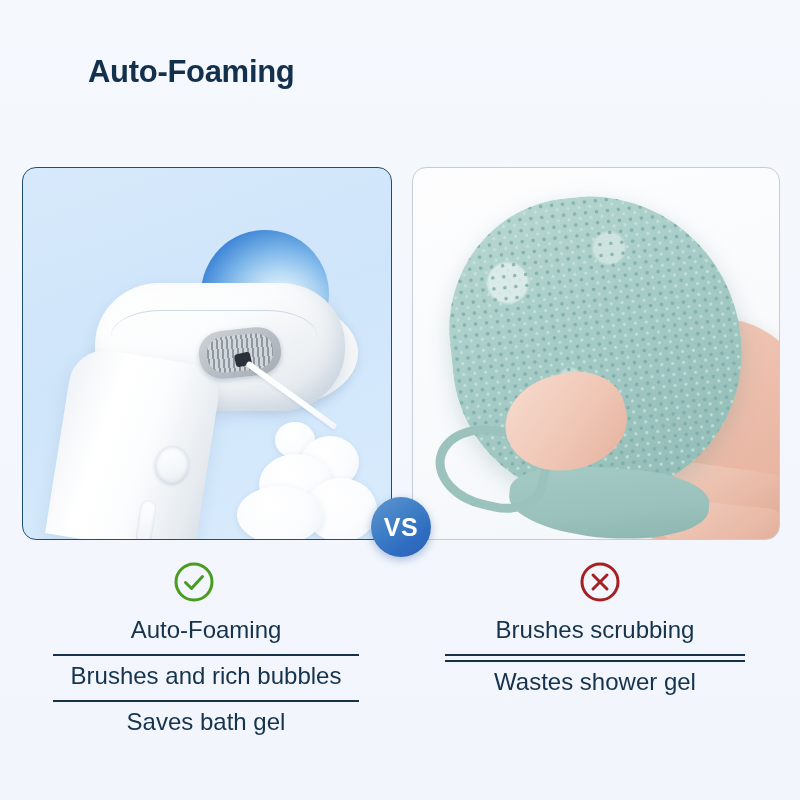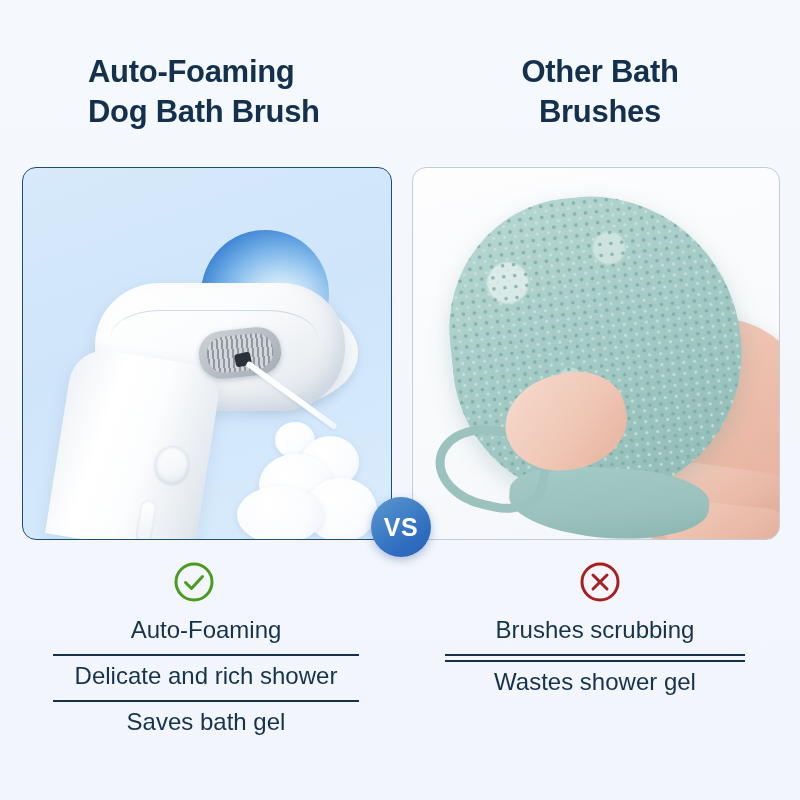--- a/index.html
+++ b/index.html
@@ -304,25 +304,20 @@
   .col-right .divider { width: 300px; }
 </style>
 </head>
 <body>
 
 <div class="page">
 
   <div class="headings">
     <div class="heading heading-left">
       <span class="hl">Auto-Foaming</span>
-      <span class="hl">Dog Bath Brush</span>
-    </div>
-    <div class="heading heading-right">
-      <span class="hl">Other Bath</span>
-      <span class="hl">Brushes</span>
     </div>
   </div>
 
   <div class="panels">
 
     <div class="panel panel-left">
       <div class="prod-left">
         <div class="dome"></div>
         <div class="dome-cut"></div>
         <div class="head"></div>
@@ -375,21 +370,21 @@
         <path d="M15 15 L29 29 M29 15 L15 29" fill="none" stroke="#a52020" stroke-width="3" stroke-linecap="round"></path>
       </svg>
     </div>
   </div>
 
   <div class="lists">
 
     <div class="col col-left">
       <div class="feat">Auto-Foaming</div>
       <div class="divider"></div>
-      <div class="feat">Delicate and rich shower</div>
+      <div class="feat">Brushes and rich bubbles</div>
       <div class="divider"></div>
       <div class="feat">Saves bath gel</div>
     </div>
 
     <div class="col col-right">
       <div class="feat">Brushes scrubbing</div>
       <div class="divider"></div>
       <div class="divider"></div>
       <div class="feat">Wastes shower gel</div>
     </div>

